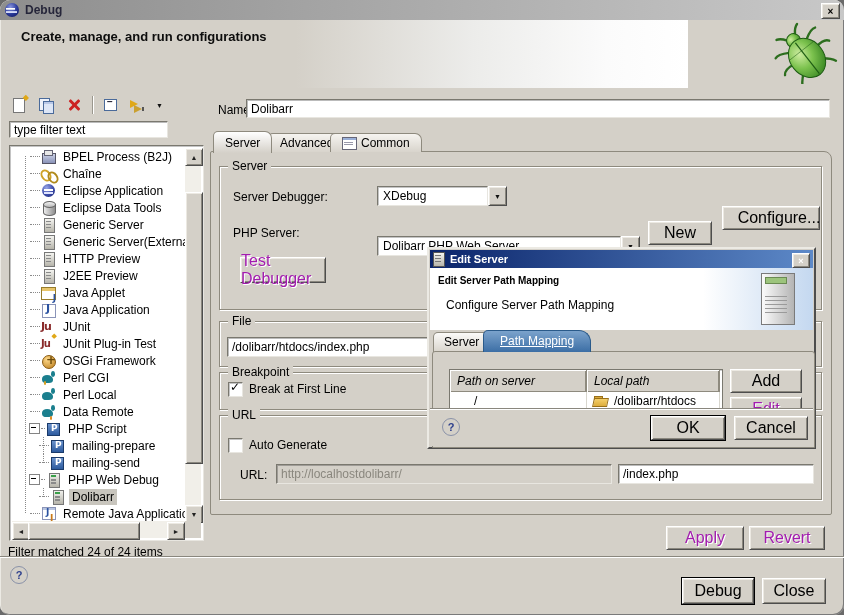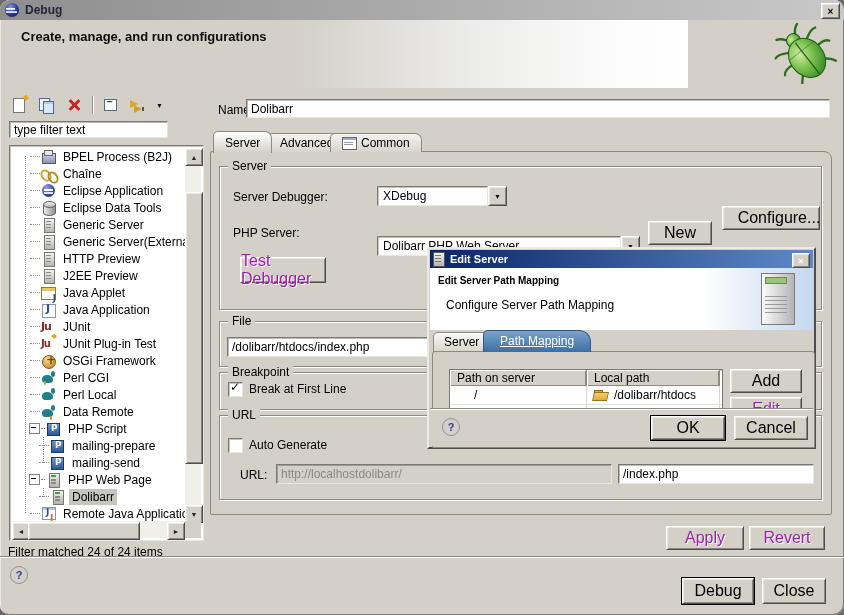--- a/index.html
+++ b/index.html
@@ -137,21 +137,21 @@
   .tower::before{content:"";position:absolute;left:3px;top:3px;width:20px;height:5px;background:#9cc47c;border:1px solid #6a8a52;}
   .tower::after{content:"";position:absolute;left:3px;top:22px;width:22px;height:1px;background:#9a9a9a;
     box-shadow:0 4px 0 #9a9a9a,0 8px 0 #9a9a9a,0 12px 0 #9a9a9a,0 16px 0 #9a9a9a;}
   .dtabs{position:absolute;left:1px;top:81px;right:1px;height:22px;}
   .dtab{position:absolute;bottom:0;display:flex;align-items:center;padding:2px 10px 3px;font-size:12px;
     background:linear-gradient(#fbfaf8,#d8d4cc);border:1px solid #8e8a7e;border-bottom:none;border-radius:5px 6px 0 0;}
   .dtab.active{background:linear-gradient(#7ba3cc,#3c6ea5);color:#fff;text-decoration:underline;
     border-color:#2a5a8a;padding:3px 16px 4px;border-radius:5px 12px 0 0;z-index:2;}
   .dfolder{position:absolute;left:3px;top:102px;width:381px;height:95px;border:1px solid #8e8a7e;border-radius:3px 3px 0 0;overflow:hidden;}
   .dtable{position:absolute;left:16px;top:17px;width:272px;background:#fff;border:1px solid #7a786f;box-shadow:inset 1px 1px 0 rgba(60,60,60,.25);}
-  .dtable .hrow{display:flex;height:16px;}
+  .dtable .hrow{display:flex;height:22px;font-style:italic;}
   .dtable .th{box-sizing:border-box;background:#d4d0c8;border-right:1px solid #8e8a7e;
     box-shadow:inset 1px 1px 0 #fff,inset -1px -1px 0 #8e8a7e;padding:1px 7px;font-size:12px;display:flex;align-items:center;}
   .dtable .tr{display:flex;height:18px;background:#fff;border-bottom:1px solid #e4e2da;}
   .dtable .td{box-sizing:border-box;border-right:1px solid #d8d6ce;padding:1px 6px;font-size:12px;display:flex;align-items:center;}
   .c1{width:137px;} .c2{width:133px;}
   .folder-ic{position:relative;width:16px;height:11px;margin-right:5px;flex:none;}
   .folder-ic::before{content:"";position:absolute;left:1px;top:0;width:7px;height:3px;background:#d8a83a;border:1px solid #9a7018;border-bottom:none;}
   .folder-ic::after{content:"";position:absolute;left:0;top:2px;width:13px;height:7px;background:linear-gradient(#f4cf6a,#ddad3d);border:1px solid #9a7018;transform:skewX(-12deg);}
   .dbottom{position:absolute;left:1px;bottom:1px;right:1px;height:37px;background:#d4d0c8;
     border-top:1px solid #8a877e;box-shadow:inset 0 1px 0 #fff;z-index:5;}
@@ -318,21 +318,21 @@
           </div>
           <div class="trow child">
             <span class="conn"></span>
             <span class="ticon ticon-php-script"></span>
             <span class="tlabel">mailing-send</span>
           </div>
           <div class="trow">
             <span class="expander"></span>
             <span class="conn" style="width: 4px;"></span>
             <span class="ticon ticon-php-web-page"></span>
-            <span class="tlabel">PHP Web Page</span>
+            <span class="tlabel">PHP Web Debug</span>
           </div>
           <div class="trow child selected">
             <span class="conn"></span>
             <span class="ticon ticon-php-web-page"></span>
             <span class="tlabel">Dolibarr</span>
           </div>
           <div class="trow">
             <span class="conn"></span>
             <span class="ticon ticon-remote-java"></span>
             <span class="tlabel">Remote Java Application</span>

